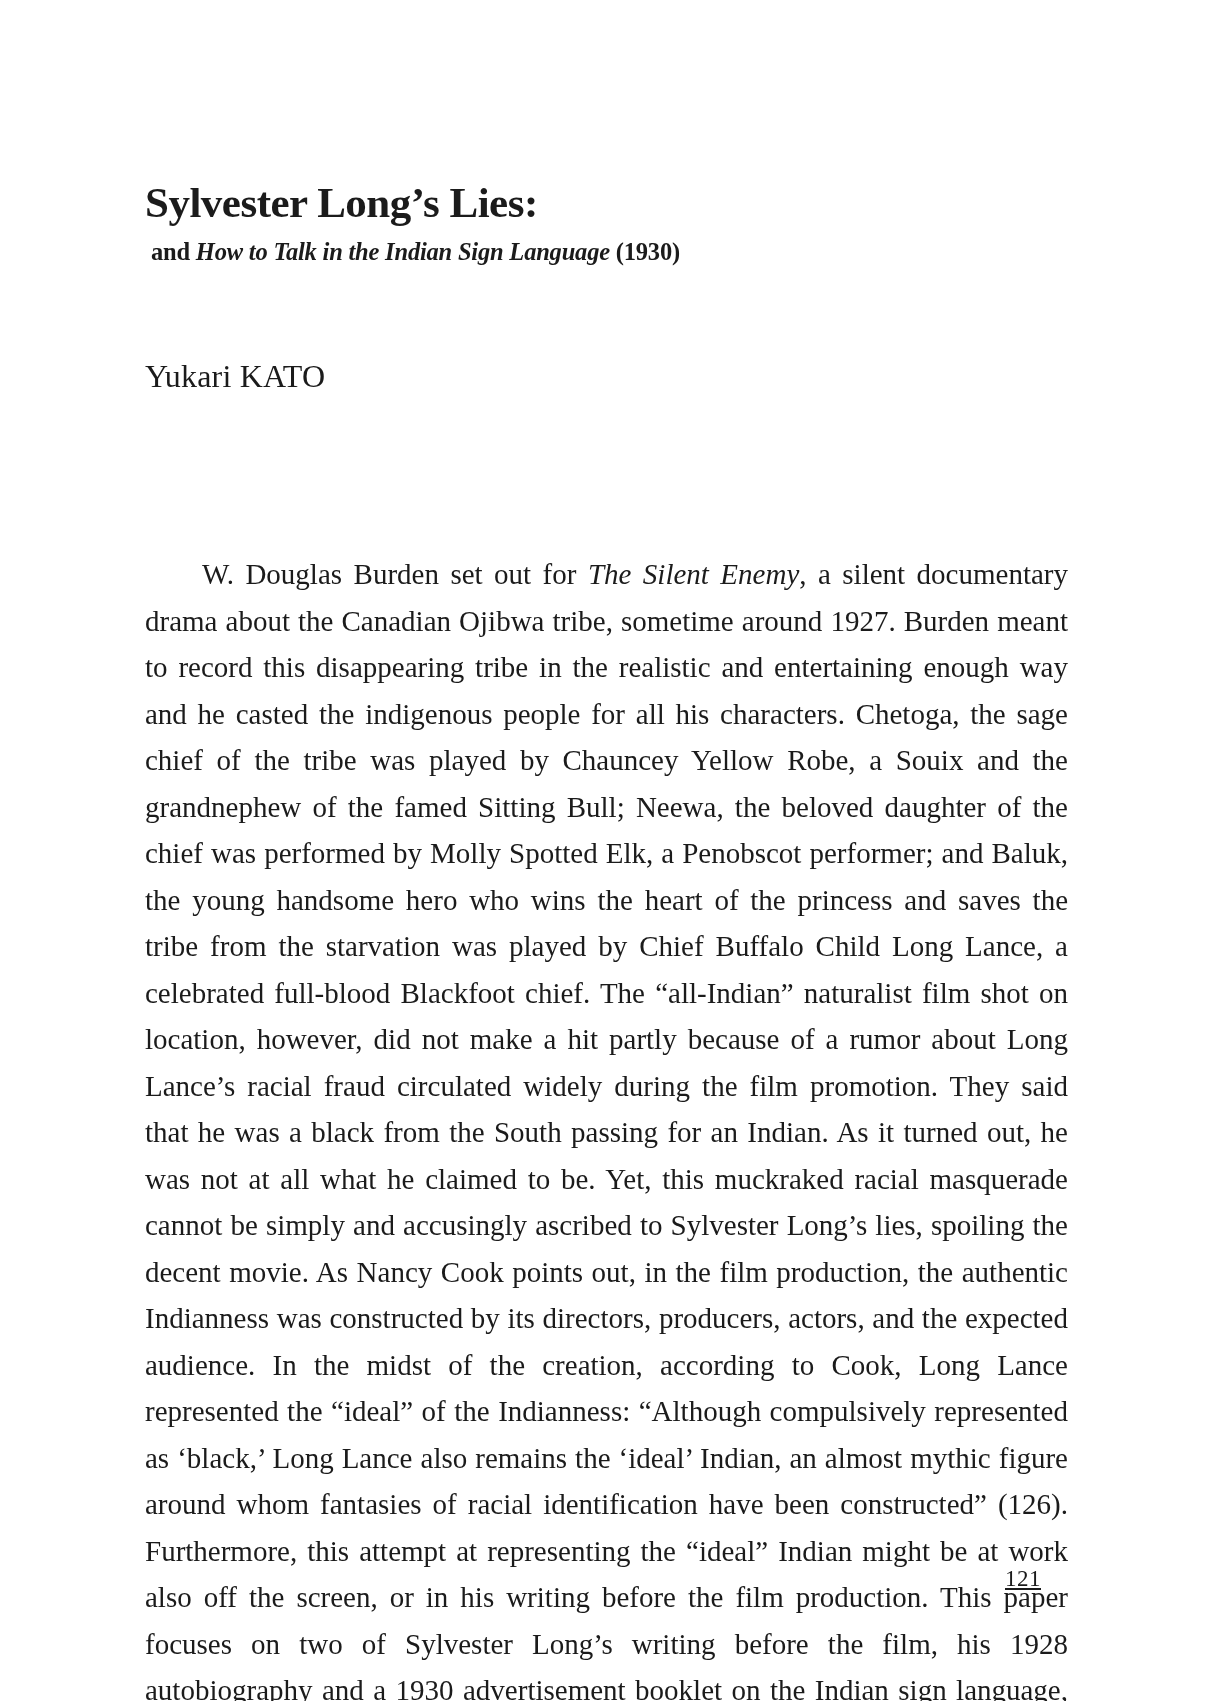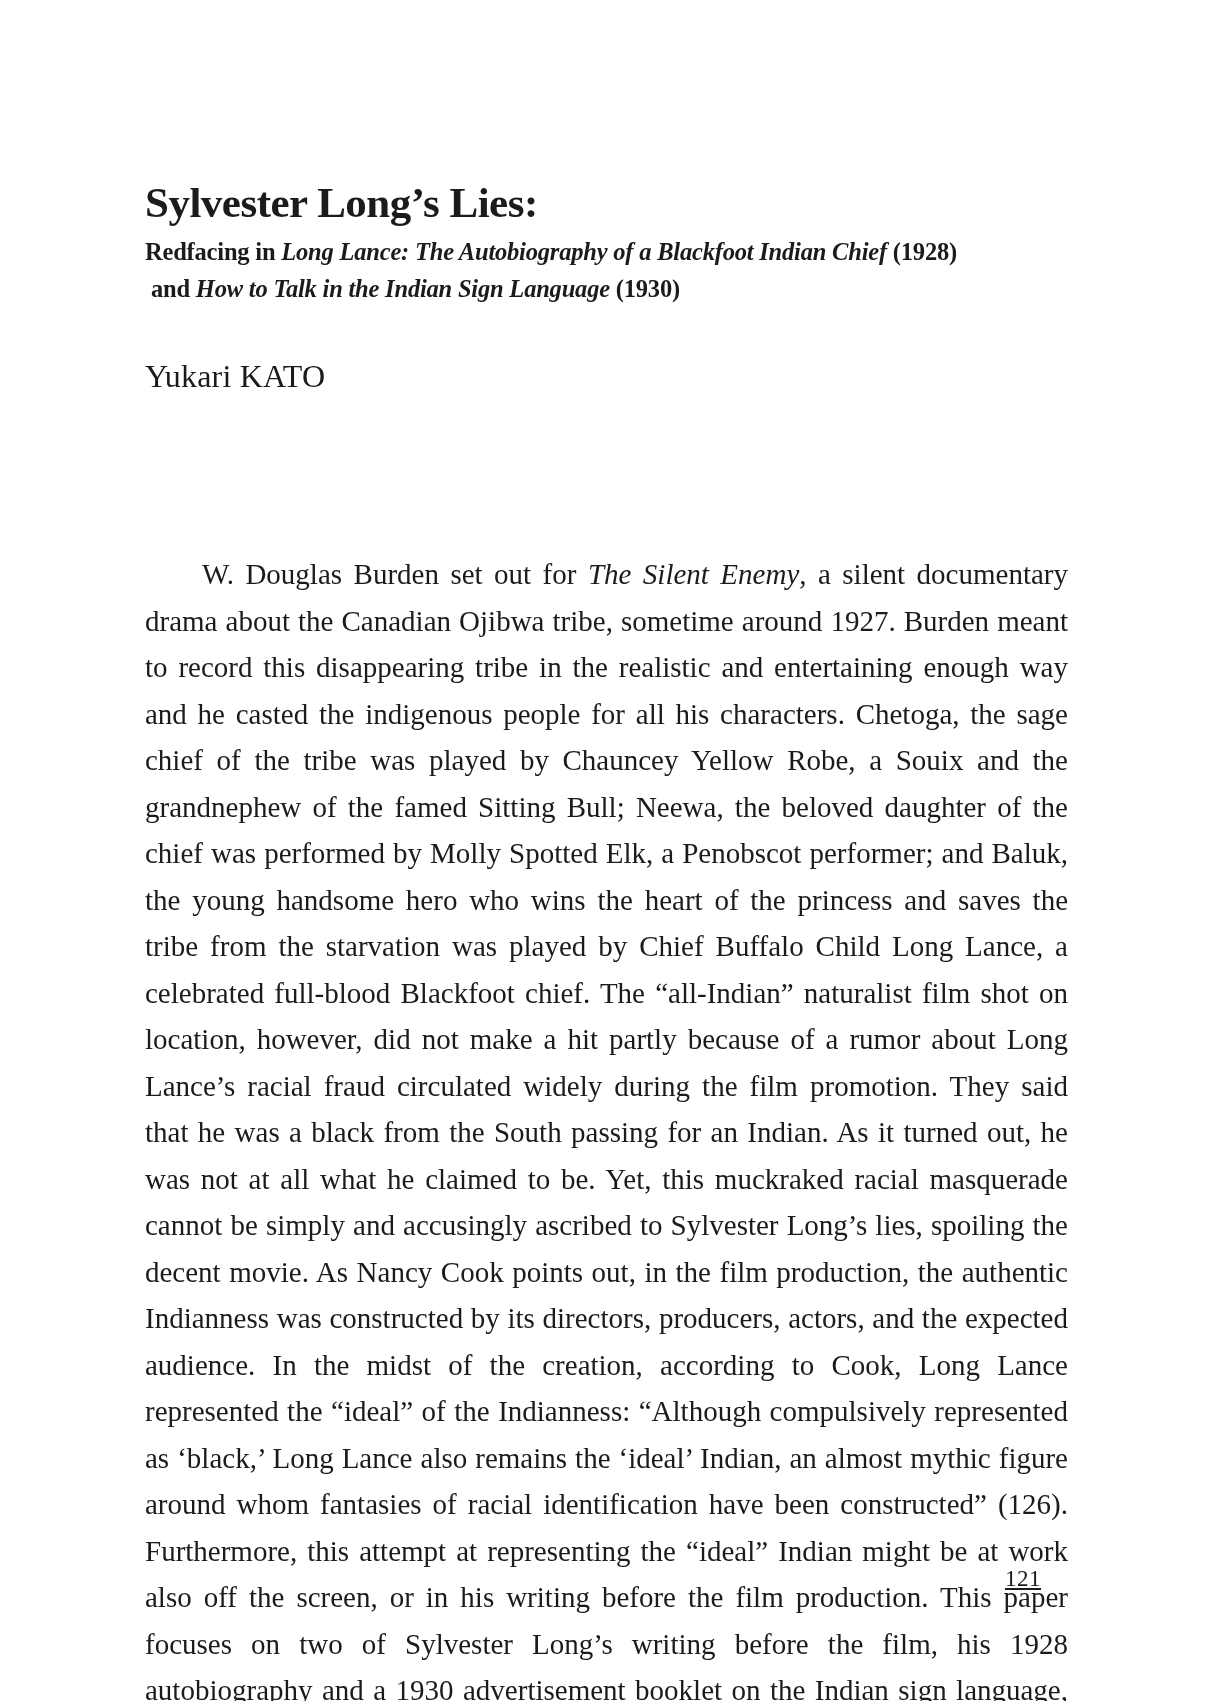--- a/index.html
+++ b/index.html
@@ -73,21 +73,20 @@
   }
 </style>
 </head>
 <body>
 
 <div class="page">
 
   <header class="title-block">
     <h1 class="page-title">Sylvester Long’s Lies:</h1>
     <h2 class="subtitle">
-      <span class="sub-line"><span>Redfacing in </span><em>Long Lance: The Autobiography of a Blackfoot Indian Chief</em><span> (1928)</span></span>
       <span class="sub-line second"><span>and </span><em>How to Talk in the Indian Sign Language</em><span> (1930)</span></span>
     </h2>
   </header>
 
   <div class="author">Yukari KATO</div>
 
   <main>
     <p class="body-text"><span>W. Douglas Burden set out for </span><em>The Silent Enemy</em><span>, a silent documentary drama about the Canadian Ojibwa tribe, sometime around 1927. Burden meant to record this disappearing tribe in the realistic and entertaining enough way and he casted the indigenous people for all his characters. Chetoga, the sage chief of the tribe was played by Chauncey Yellow Robe, a Souix and the grandnephew of the famed Sitting Bull; Neewa, the beloved daughter of the chief was performed by Molly Spotted Elk, a Penobscot performer; and Baluk, the young handsome hero who wins the heart of the princess and saves the tribe from the starvation was played by Chief Buffalo Child Long Lance, a celebrated full-blood Blackfoot chief. The “all-Indian” naturalist film shot on location, however, did not make a hit partly because of a rumor about Long Lance’s racial fraud circulated widely during the film promotion. They said that he was a black from the South passing for an Indian. As it turned out, he was not at all what he claimed to be. Yet, this muckraked racial masquerade cannot be simply and accusingly ascribed to Sylvester Long’s lies, spoiling the decent movie. As Nancy Cook points out, in the film production, the authentic Indianness was constructed by its directors, producers, actors, and the expected audience. In the midst of the creation, according to Cook, Long Lance represented the “ideal” of the Indianness: “Although compulsively represented as ‘black,’ Long Lance also remains the ‘ideal’ Indian, an almost mythic figure around whom fantasies of racial identification have been constructed” (126). Furthermore, this attempt at representing the “ideal” Indian might be at work also off the screen, or in his writing before the film production. This paper focuses on two of Sylvester Long’s writing before the film, his 1928 autobiography and a 1930 advertisement booklet on the Indian sign language, and</span></p>
   </main>
 

